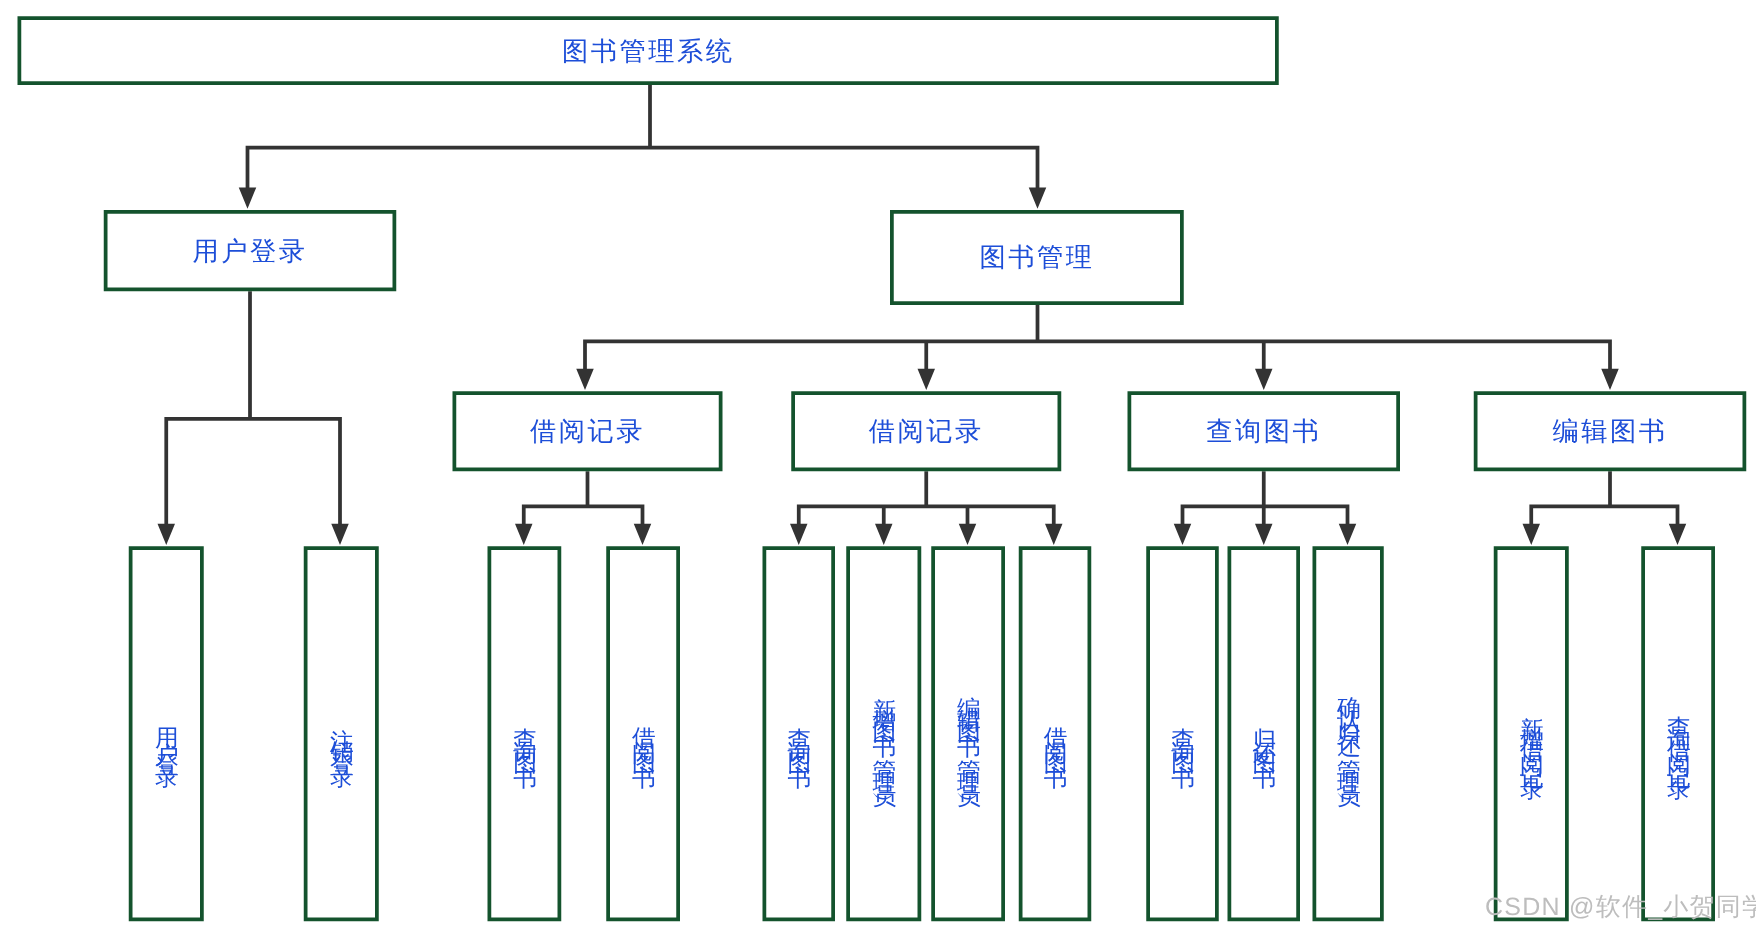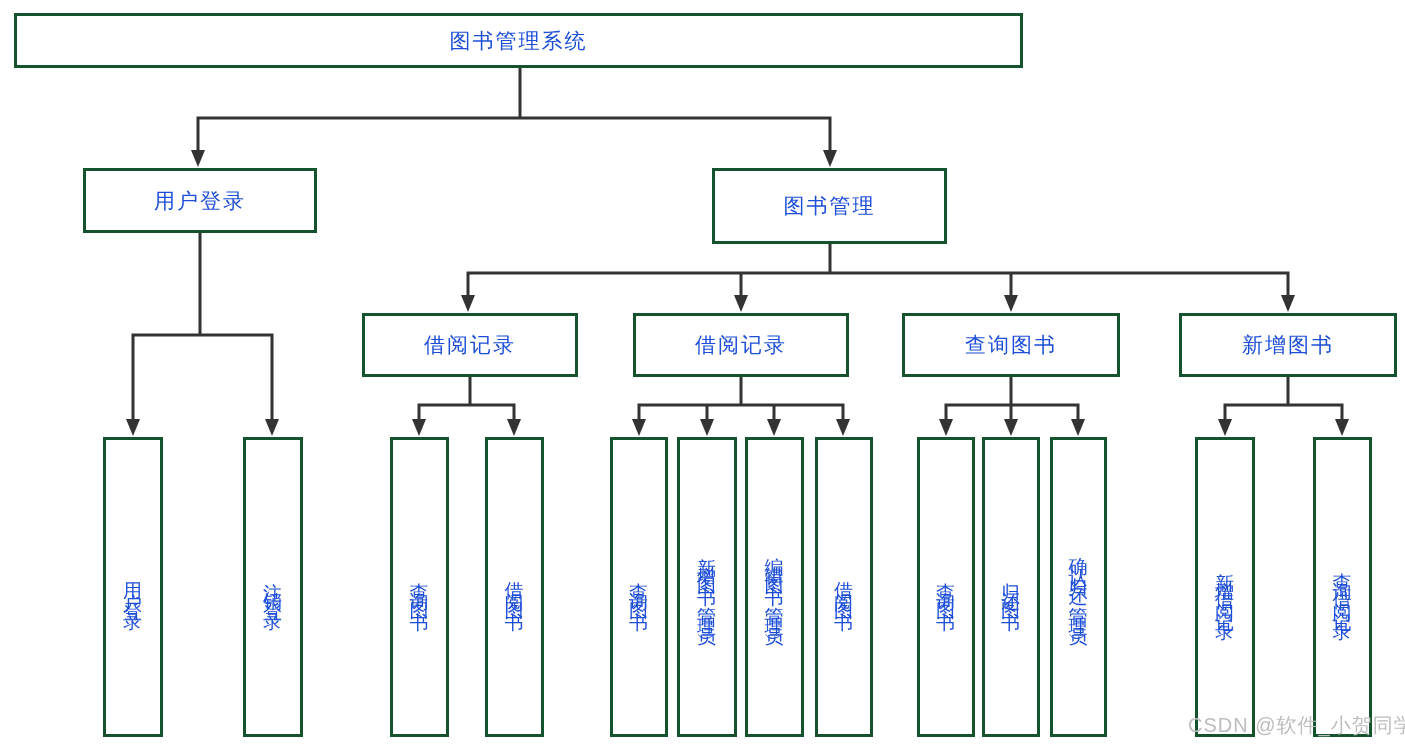--- a/index.html
+++ b/index.html
@@ -94,21 +94,21 @@
   <div class="node h" style="left:362px;top:313px;width:216px;height:64px">
     <span>借阅记录</span>
   </div>
   <div class="node h" style="left:633px;top:313px;width:216px;height:64px">
     <span>借阅记录</span>
   </div>
   <div class="node h" style="left:902px;top:313px;width:218px;height:64px">
     <span>查询图书</span>
   </div>
   <div class="node h" style="left:1179px;top:313px;width:218px;height:64px">
-    <span>新增图书</span>
+    <span>编辑图书</span>
   </div>
 
   <div class="node v" style="left:103px;top:437px;width:60px;height:300px">
     <span>用户登录</span>
   </div>
   <div class="node v" style="left:243px;top:437px;width:60px;height:300px">
     <span>注销登录</span>
   </div>
 
   <div class="node v" style="left:390px;top:437px;width:59px;height:300px">

